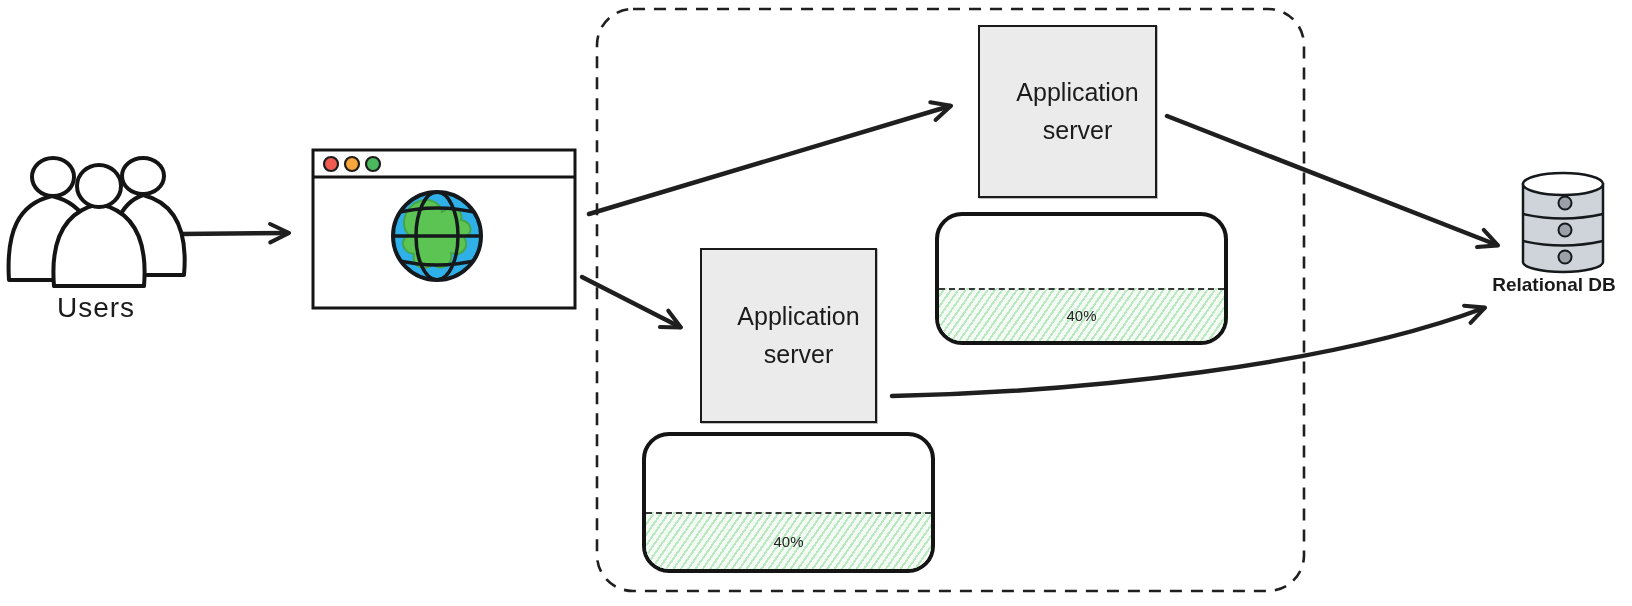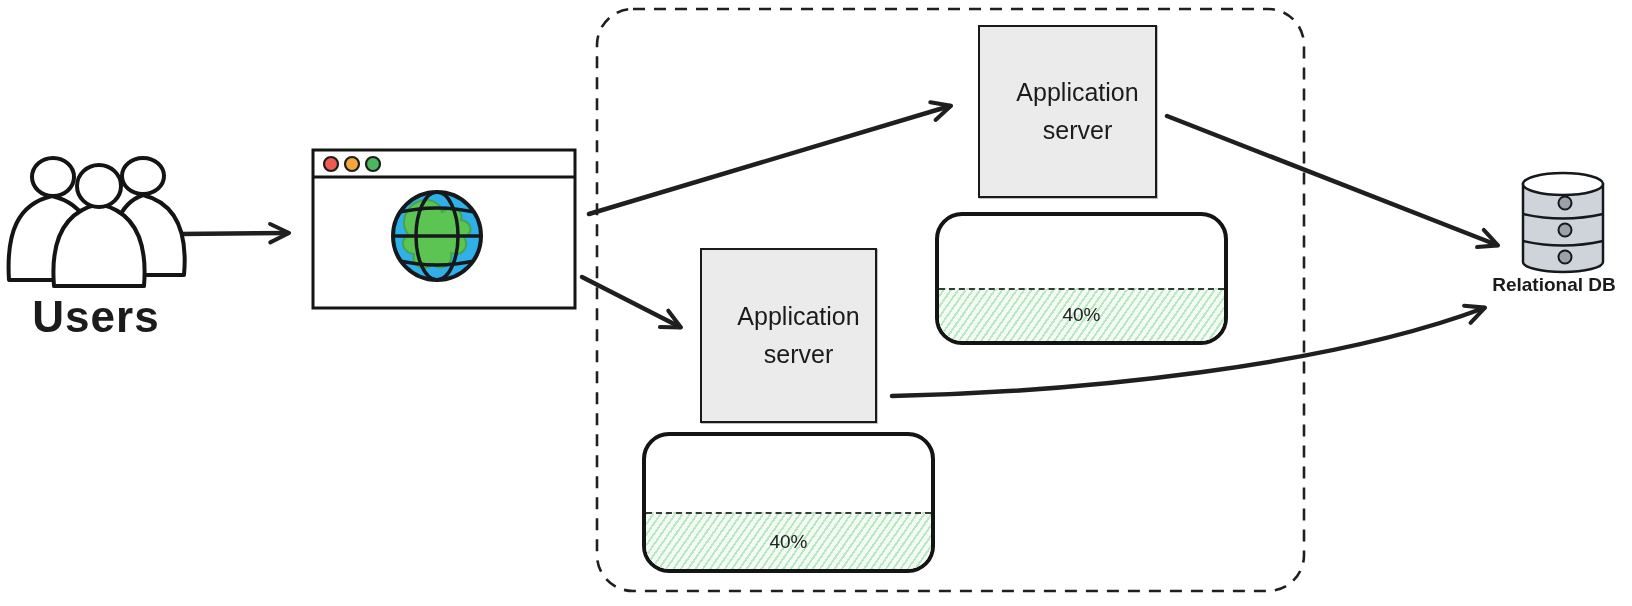--- a/index.html
+++ b/index.html
@@ -9,21 +9,21 @@
     height: 606px;
     background: #ffffff;
     font-family: "Liberation Sans", sans-serif;
     color: #1b1b1b;
     overflow: hidden;
   }
   .svg-layer { position: absolute; left: 0; top: 0; }
   .label { position: absolute; }
   .users-label {
     left: 14px; top: 292px; width: 164px;
-    text-align: center; font-size: 44px; font-weight: 700;
+    text-align: center; font-size: 28px; font-weight: 400;
     letter-spacing: 1px;
   }
   .db-label {
     left: 1474px; top: 274px; width: 160px;
     text-align: center; font-size: 19px; font-weight: 600;
   }
   .node-box {
     position: absolute;
     box-sizing: border-box;
     background: #ebebeb;
@@ -46,21 +46,21 @@
     overflow: hidden;
   }
   .gauge-top { left: 935px; top: 212px; width: 293px; height: 133px; }
   .gauge-bottom { left: 642px; top: 432px; width: 293px; height: 141px; }
   .gauge-fill {
     position: absolute; left: 0; right: 0; bottom: 0; height: 41%;
     border-top: 2.5px dashed #383838;
     background-color: #f3fbf4;
     background-image: repeating-linear-gradient(-55deg, #b9e8c1 0 2px, rgba(255,255,255,0) 2px 6px);
     display: flex; align-items: center; justify-content: center;
-    font-size: 19px; font-weight: 500; color: #222;
+    font-size: 15px; font-weight: 500; color: #222;
   }
 </style>
 </head>
 <body>
 
 <div class="canvas">
 
   <svg class="svg-layer" width="1632" height="606" viewBox="0 0 1632 606">
     <defs>
       <marker id="ah" viewBox="0 0 10 10" refX="8.2" refY="5" markerWidth="6" markerHeight="6" orient="auto" markerUnits="strokeWidth">

